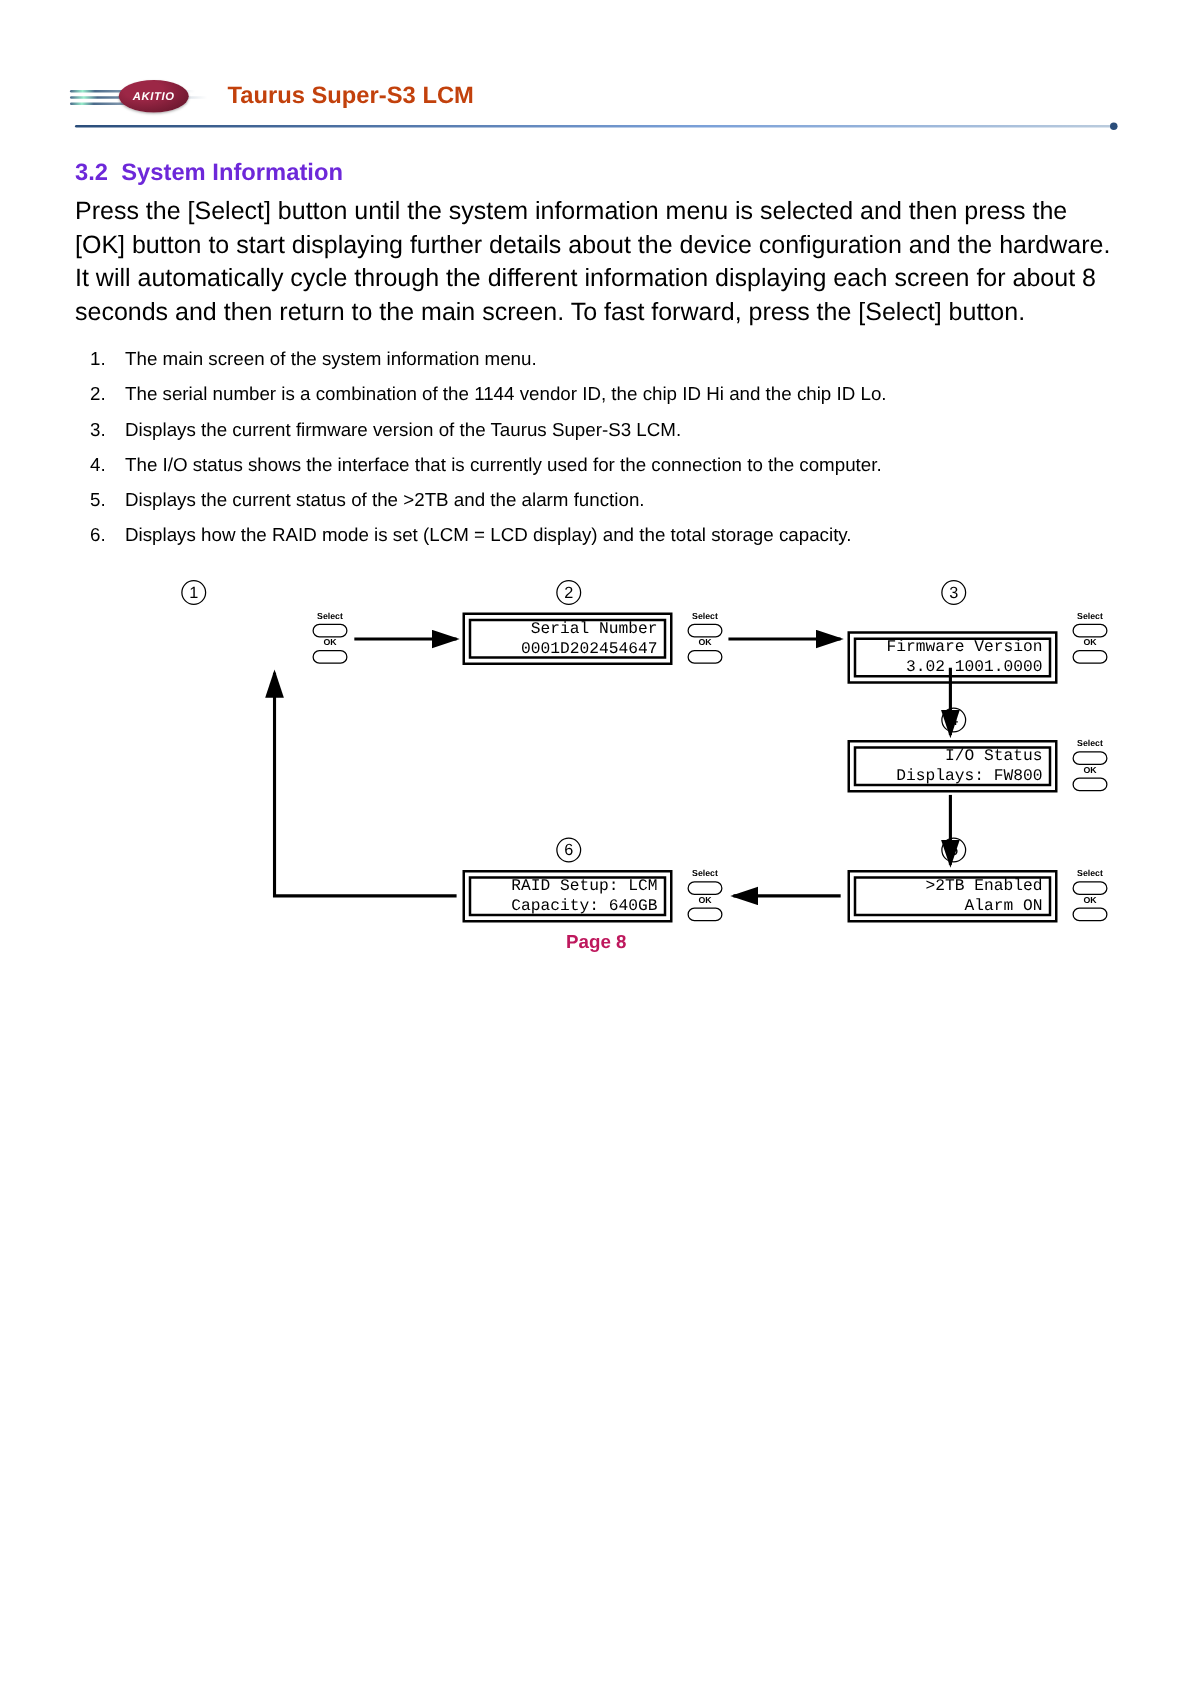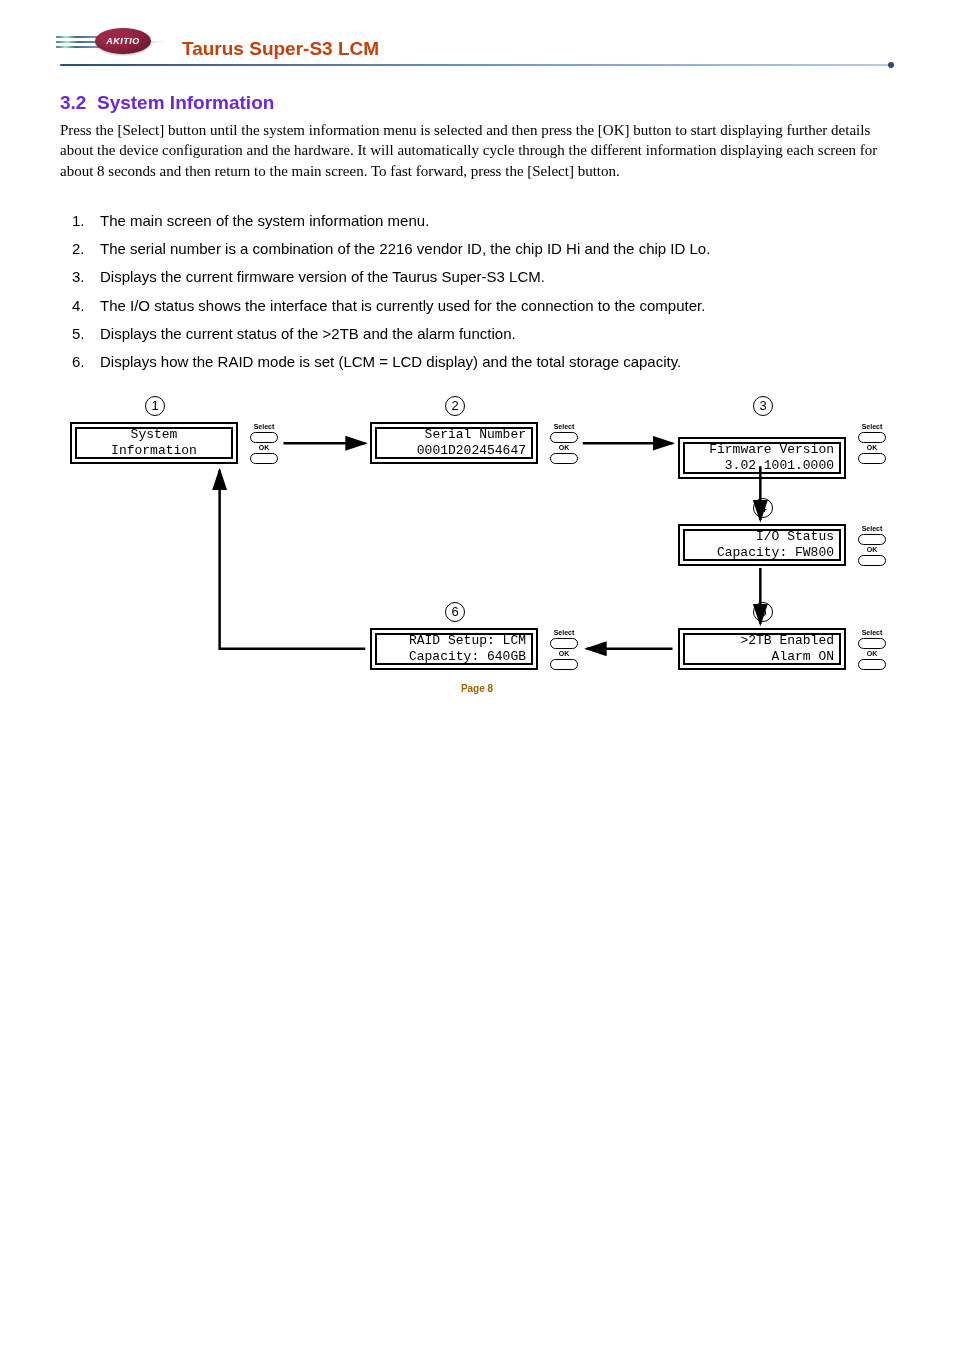--- a/index.html
+++ b/index.html
@@ -9,23 +9,24 @@
     width: 954px;
     margin: 0 auto;
     color: #000;
   }
   .page {
     padding: 30px 60px 40px 60px;
     position: relative;
   }
   .header-row {
     display: flex;
-    align-items: flex-end;
+    align-items: flex-start;
     gap: 12px;
     margin-bottom: 4px;
+    margin-top: 36px;
   }
   .logo-wrap {
     position: relative;
     width: 110px;
     height: 30px;
   }
   .logo-lines {
     position: absolute;
     left: -4px;
     top: 6px;
@@ -73,25 +74,24 @@
     float: right;
     margin-top: -2px;
   }
   .section-heading {
     color: #6d28d9;
     font-weight: bold;
     font-size: 19px;
     margin-bottom: 6px;
   }
   .body-text {
-    font-size: 15px;
+    font-size: 20px;
     line-height: 1.35;
-    margin-bottom: 30px;
+    margin-bottom: 14px;
     max-width: 836px;
-    font-family: Liberation Serif, serif;
   }
   ol.num-list {
     list-style: none;
     padding-left: 40px;
     max-width: 836px;
   }
   ol.num-list li {
     font-size: 15px;
     line-height: 1.35;
     margin-bottom: 8px;
@@ -168,23 +168,23 @@
     position: absolute;
     left: 0; top: 0;
     width: 100%; height: 100%;
     pointer-events: none;
   }
   .footer {
     position: absolute;
     bottom: 30px;
     left: 0; right: 0;
     text-align: center;
-    color: #a16207;
-    font-weight: bold;
-    font-size: 10px;
+    color: #be185d;
+    font-weight: bold;
+    font-size: 15px;
   }
 </style>
 </head>
 <body>
 
 <div class="page">
 
   <div class="header-row">
     <div class="logo-wrap">
       <div class="logo-lines">
@@ -201,42 +201,36 @@
     </div>
 
   <div class="section-heading">
     <span>3.2</span>&nbsp;&nbsp;<span>System Information</span>
   </div>
 
   <p class="body-text">Press the [Select] button until the system information menu is selected and then press the [OK] button to start displaying further details about the device configuration and the hardware. It will automatically cycle through the different information displaying each screen for about 8 seconds and then return to the main screen. To fast forward, press the [Select] button.</p>
 
   <ol class="num-list">
     <li><span class="num">1.</span><span>The main screen of the system information menu.</span></li>
-    <li><span class="num">2.</span><span>The serial number is a combination of the 2216 vendor ID, the chip ID Hi and the chip ID Lo.</span></li>
+    <li><span class="num">2.</span><span>The serial number is a combination of the 1144 vendor ID, the chip ID Hi and the chip ID Lo.</span></li>
     <li><span class="num">3.</span><span>Displays the current firmware version of the Taurus Super-S3 LCM.</span></li>
     <li><span class="num">4.</span><span>The I/O status shows the interface that is currently used for the connection to the computer.</span></li>
     <li><span class="num">5.</span><span>Displays the current status of the &gt;2TB and the alarm function.</span></li>
     <li><span class="num">6.</span><span>Displays how the RAID mode is set (LCM = LCD display) and the total storage capacity.</span></li>
   </ol>
 
   <div class="diagram">
 
     <div class="circled" style="left:85px;  top:2px">1</div>
     <div class="circled" style="left:385px; top:2px">2</div>
     <div class="circled" style="left:693px; top:2px">3</div>
     <div class="circled" style="left:693px; top:104px">4</div>
     <div class="circled" style="left:693px; top:208px">5</div>
     <div class="circled" style="left:385px; top:208px">6</div>
 
-    <div class="lcd center" style="left:10px; top:28px">
-      <div class="inner">
-        <span>System</span>
-        <span>Information</span>
-      </div>
-    </div>
     <div class="buttons-col" style="left:184px; top:28px">
       <div class="btn-label">Select</div>
       <div class="btn-pill"></div>
       <div class="btn-label">OK</div>
       <div class="btn-pill"></div>
     </div>
 
     <div class="lcd" style="left:310px; top:28px">
       <div class="inner">
         <span>Serial Number</span>
@@ -259,21 +253,21 @@
     <div class="buttons-col" style="left:792px; top:28px">
       <div class="btn-label">Select</div>
       <div class="btn-pill"></div>
       <div class="btn-label">OK</div>
       <div class="btn-pill"></div>
     </div>
 
     <div class="lcd" style="left:618px; top:130px">
       <div class="inner">
         <span>I/O Status</span>
-        <span>Capacity: FW800</span>
+        <span>Displays: FW800</span>
       </div>
     </div>
     <div class="buttons-col" style="left:792px; top:130px">
       <div class="btn-label">Select</div>
       <div class="btn-pill"></div>
       <div class="btn-label">OK</div>
       <div class="btn-pill"></div>
     </div>
 
     <div class="lcd" style="left:618px; top:234px">

